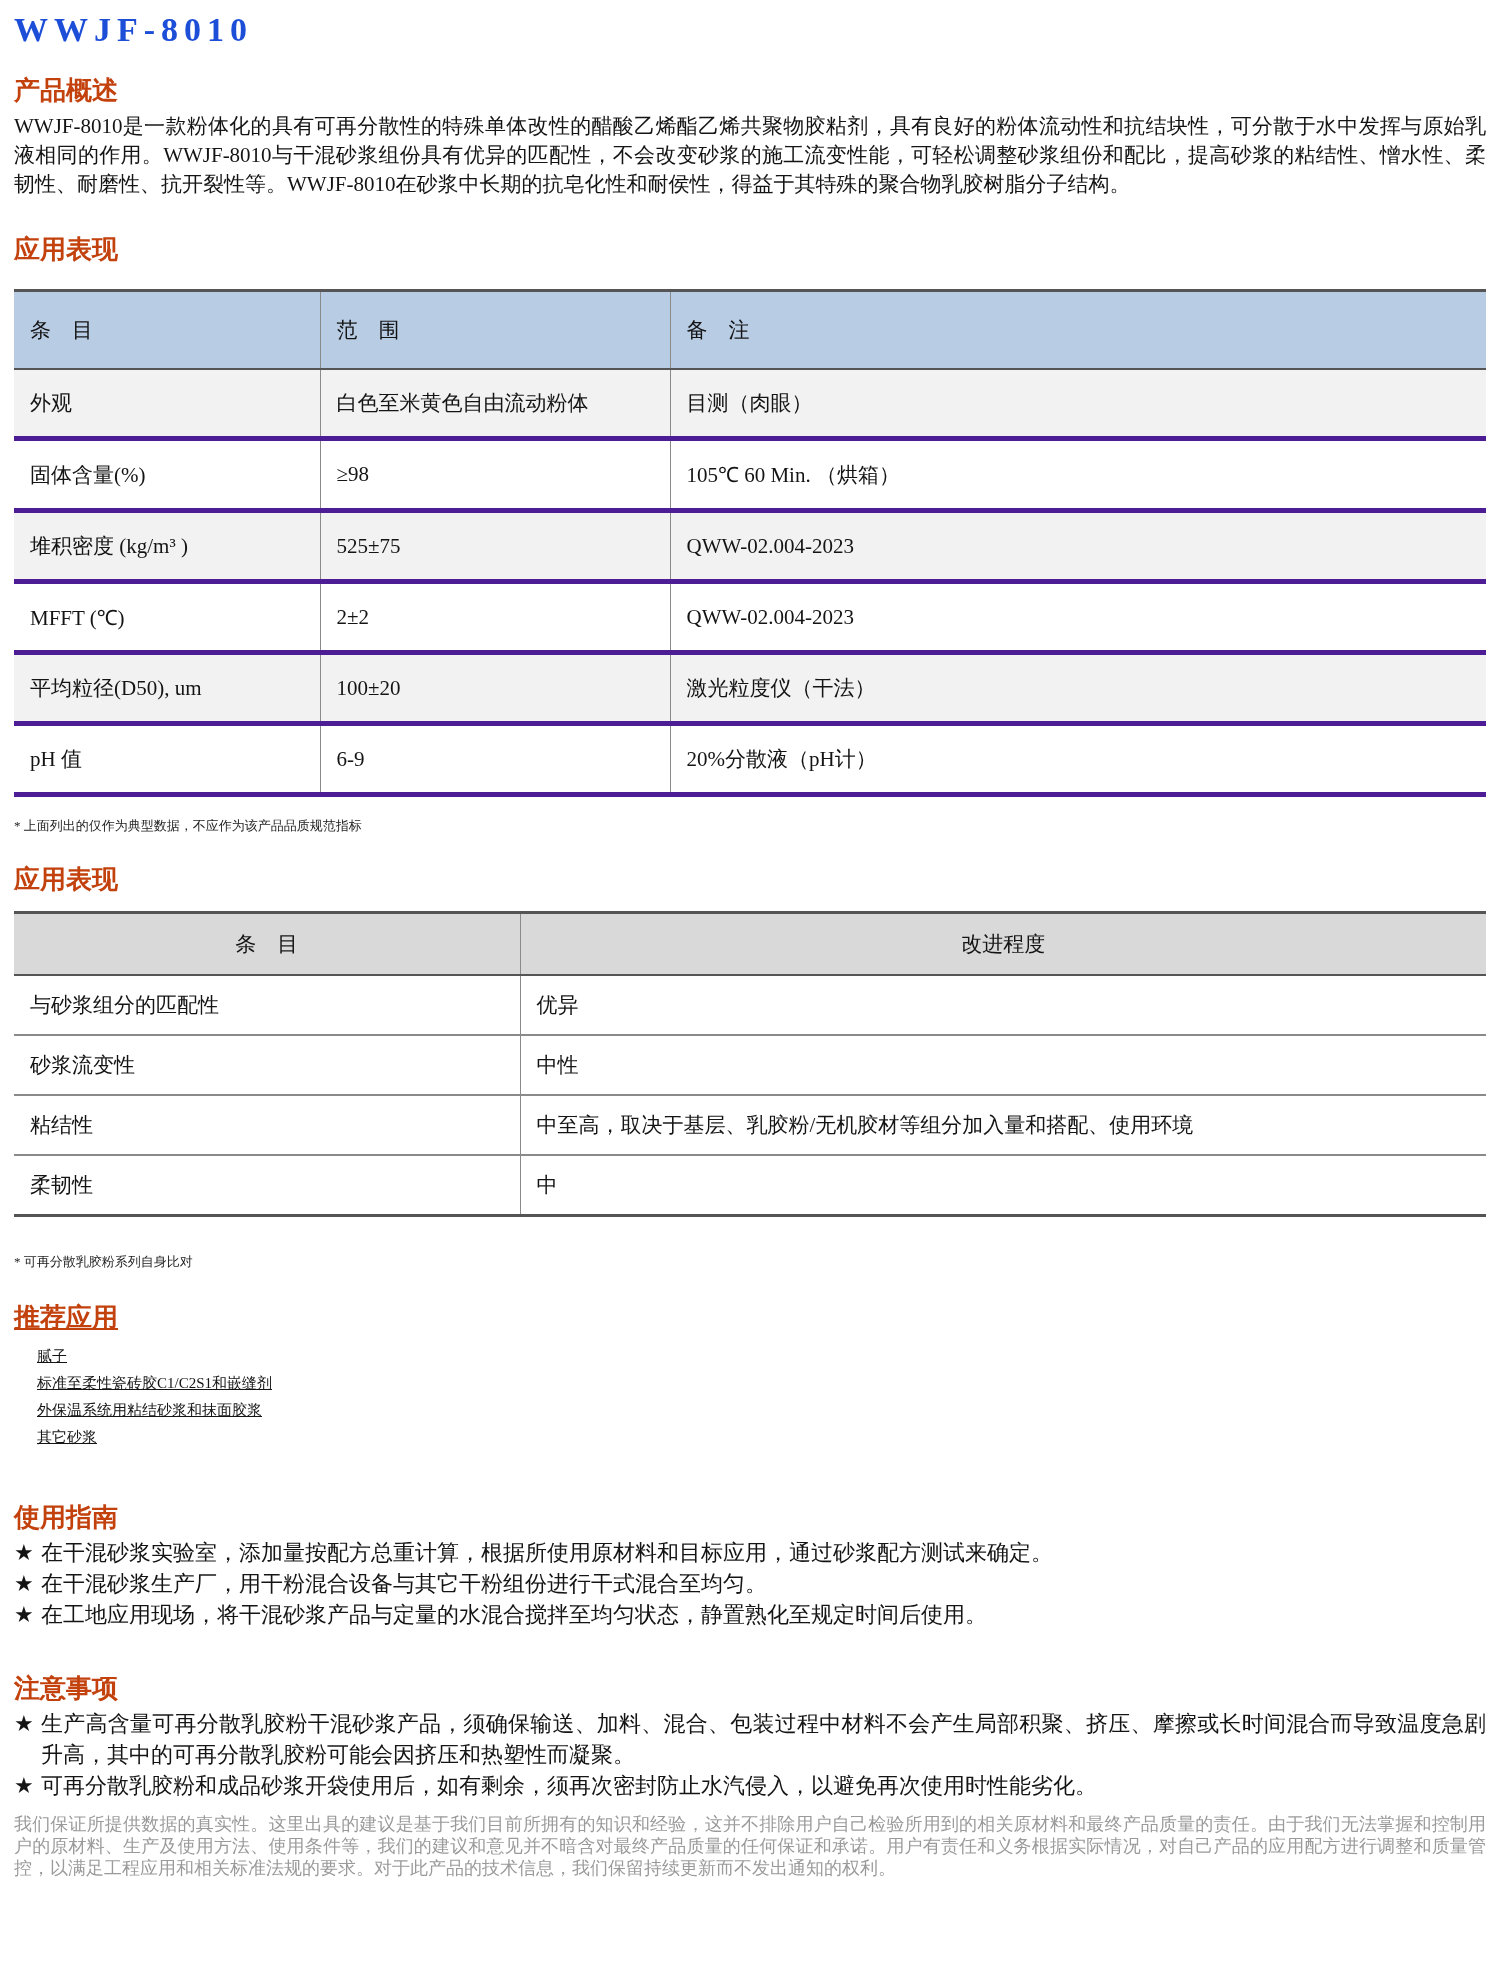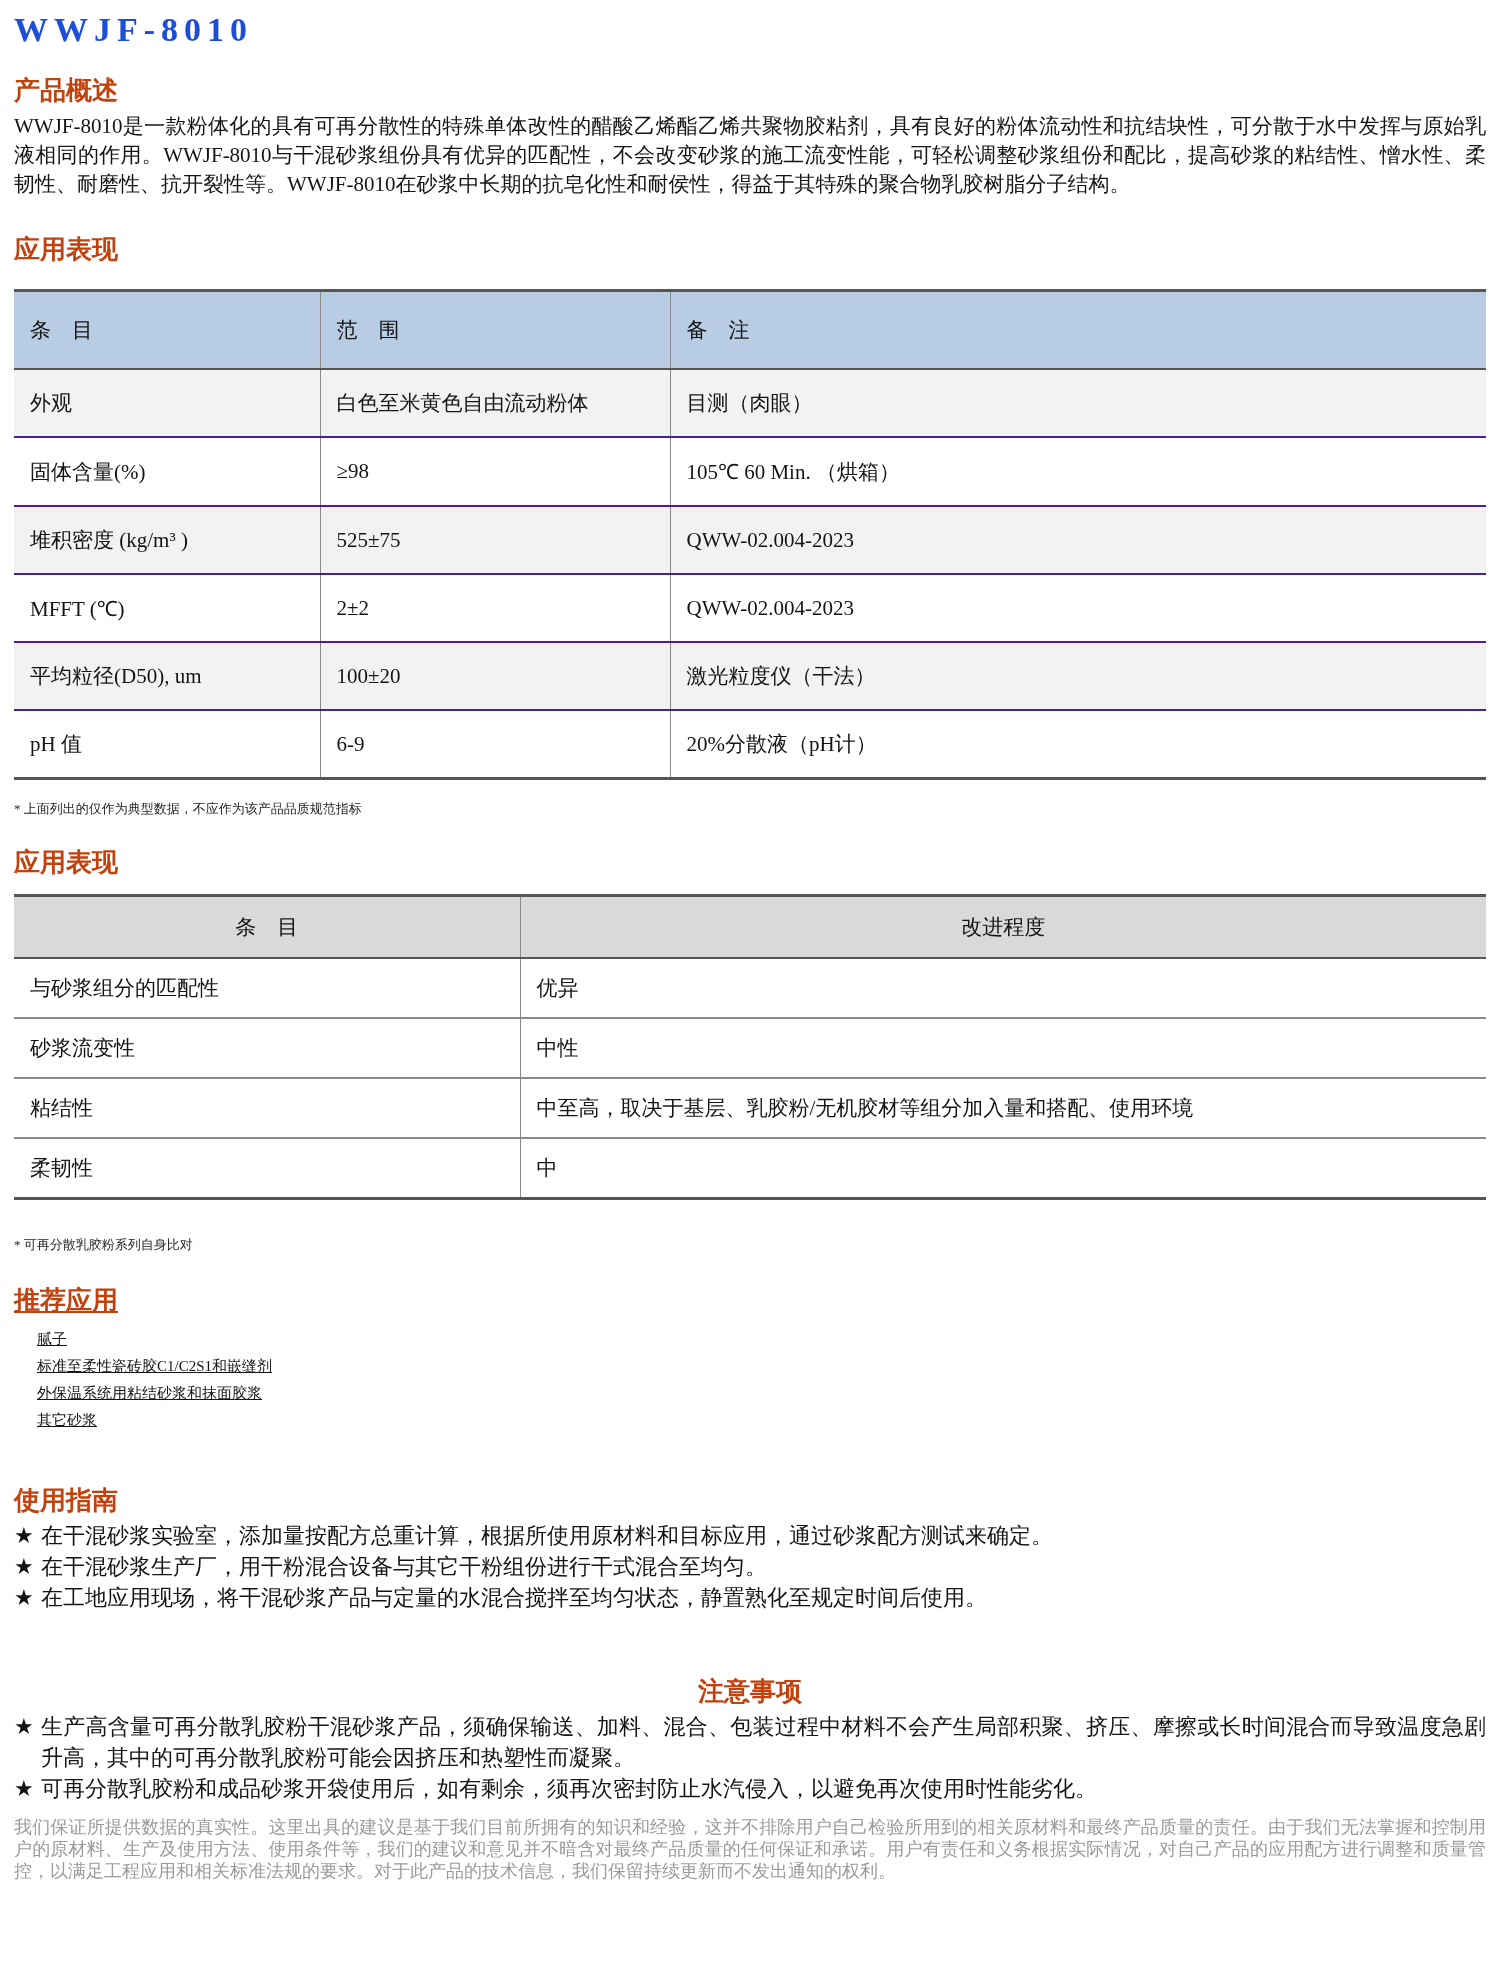--- a/index.html
+++ b/index.html
@@ -20,41 +20,41 @@
   }
   #sec-overview .section-heading { margin:26px 0 8px 0; }
   .overview-body { font-size:21px; line-height:29px; text-align:justify; }
 
   #sec-typical .section-heading { margin:36px 0 26px 0; }
   table { width:100%; border-collapse:collapse; table-layout:fixed;
           font-family:"Liberation Serif", serif; font-size:21px; color:#141414; }
   table.t1 { border-top:3px solid #555555; border-bottom:3px solid #555555; }
   .t1 th { background:#B8CCE4; text-align:left; font-weight:normal;
            padding:24px 16px; border-bottom:2px solid #555555; }
-  .t1 td { padding:19px 16px; border-bottom:2px solid #4c1d95; }
+  .t1 td { padding:19px 16px; border-bottom:5px solid #4c1d95; }
   .t1 th:not(:last-child), .t1 td:not(:last-child) { border-right:1px solid #8a8a8a; }
   .t1 tbody tr:nth-child(odd) { background:#F2F2F2; }
   .col-item1 { width:306px; } .col-range1 { width:350px; }
 
   .footnote { font-size:13px; color:#1e1e1e; margin-top:20px; }
 
   #sec-application .section-heading { margin:30px 0 18px 0; }
   table.t2 { border-top:3px solid #555555; border-bottom:3px solid #555555; }
   .t2 th { background:#D9D9D9; text-align:center; font-weight:normal;
            padding:16px; border-bottom:2px solid #555555; }
   .t2 td { padding:15px 16px; border-bottom:2px solid #8a8a8a; }
   .t2 th:not(:last-child), .t2 td:not(:last-child) { border-right:1px solid #8a8a8a; }
   .col-item2 { width:506px; }
   #sec-application .footnote { margin-top:36px; }
 
   #sec-recommended .section-heading { margin:32px 0 12px 0;text-decoration:underline; }
   .rec-list { list-style:none; padding-left:23px; font-size:15px; line-height:27px;text-decoration:underline; }
 
   #sec-usage .section-heading { margin:52px 0 6px 0; }
-  #sec-notes .section-heading { margin:64px 0 6px 0;text-align:center; }
+  #sec-notes .section-heading { margin:44px 0 6px 0; }
   .bullets { font-size:22px; }
   .bullet { display:flex; line-height:31px; }
   .bullet .star { flex:0 0 27px; }
   .bullet .txt { flex:1; text-align:justify; }
 
   .disclaimer { margin-top:12px; font-size:18px; line-height:22px;
                 color:#9a9a9a; text-align:justify; }
 </style>
 </head>
 <body>

